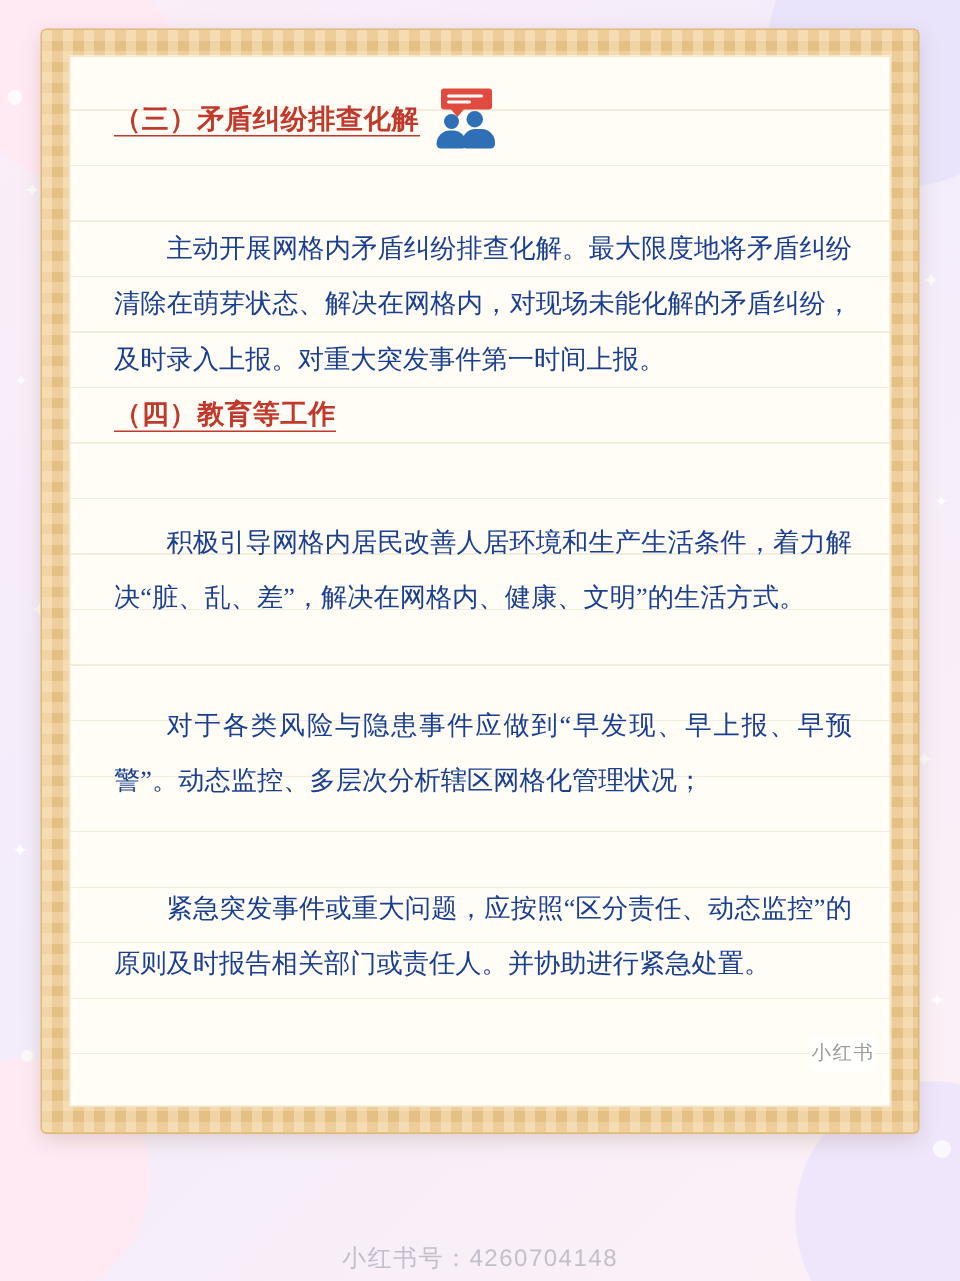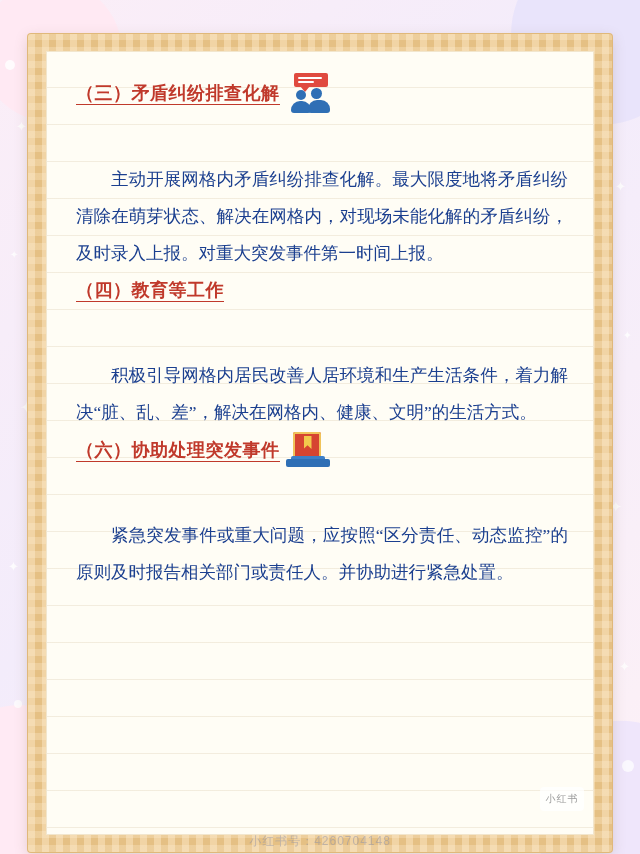--- a/index.html
+++ b/index.html
@@ -18,21 +18,21 @@
       radial-gradient(circle at 94% 4%, #e9e4fb 0 90px, transparent 91px),
       radial-gradient(circle at 3% 92%, #ffeaf4 0 80px, transparent 81px),
       radial-gradient(circle at 97% 95%, #efe6fb 0 90px, transparent 91px),
       linear-gradient(135deg,#fbeef7 0%,#f3ecfb 45%,#fdf1f6 100%);
   }
   .sparkle{position:absolute;color:#fff;opacity:.85;font-size:13px;line-height:1;}
   .dot{position:absolute;border-radius:50%;}
 
   
   #frame{
-    position:absolute;left:28px;top:34px;width:584px;height:818px;
+    position:absolute;left:28px;top:20px;width:584px;height:735px;
     background:#f0c98a;
     border-radius:3px;
     box-shadow:0 0 0 1px #e0b87a, 0 4px 14px rgba(120,90,60,.22);
     overflow:hidden;
   }
   #frame::before{
     content:"";position:absolute;inset:0;
     background:
       repeating-linear-gradient(90deg, rgba(255,255,255,.45) 0 7px, rgba(0,0,0,.045) 7px 14px),
       repeating-linear-gradient(0deg, rgba(255,255,255,.35) 0 7px, rgba(0,0,0,.035) 7px 14px);
@@ -81,26 +81,26 @@
   .icon-book{width:44px;height:38px;position:relative;display:inline-block;vertical-align:middle;}
   .icon-book .cover{position:absolute;left:7px;top:1px;width:28px;height:28px;background:#d64431;border-radius:2px;box-shadow:inset 0 0 0 2px #f0c35a;}
   .icon-book .mark{position:absolute;left:18px;top:5px;width:8px;height:13px;background:#f2c94c;clip-path:polygon(0 0,100% 0,100% 100%,50% 72%,0 100%);}
   .icon-book .base{position:absolute;left:0;top:28px;width:44px;height:8px;background:#2f6fb5;border-radius:2px;}
   .icon-book .base2{position:absolute;left:5px;top:25px;width:34px;height:5px;background:#3d7fc8;border-radius:2px;}
 
   
   #wm-right{
     position:absolute;right:10px;bottom:24px;
     width:44px;height:24px;border-radius:4px;background:rgba(255,255,255,.75);
-    color:#9b9b9b;font-size:10px;line-height:24px;text-align:center;
+    color:#9b9b9b;font-size:13px;line-height:24px;text-align:center;
     font-family:"Liberation Sans",sans-serif;letter-spacing:1px;
   }
   #wm-bottom{
     position:absolute;left:0;right:0;bottom:4px;text-align:center;
-    color:rgba(150,150,165,.55);font-size:12px;
+    color:rgba(150,150,165,.55);font-size:16px;
     font-family:"Liberation Sans",sans-serif;letter-spacing:1px;
   }
 </style>
 </head>
 <body>
 
 <div id="bg">
   <span class="sparkle" style="left:16px;top:120px;">✦</span>
   <span class="sparkle" style="left:10px;top:250px;font-size:10px;">✦</span>
   <span class="sparkle" style="left:20px;top:400px;font-size:16px;">✦</span>
@@ -134,29 +134,21 @@
         </span>
       </div>
       <div class="para"><span class="blue">主动开展网格内矛盾纠纷排查化解。最大限度地将矛盾纠纷清除在萌芽状态、解决在网格内，对现场未能化解的矛盾纠纷，及时录入上报。对重大突发事件第一时间上报。</span></div>
 
       <div class="headline-row">
         <span class="h"><span class="u">（四）教育等工作</span></span>
       </div>
 
       <div class="para"><span class="blue">积极引导网格内居民改善人居环境和生产生活条件，着力解决“脏、乱、差”，解决在网格内、健康、文明”的生活方式。</span></div>
 
-      <div class="headline-row">
-        <span class="h"><span class="u">（六）协助处理突发事件</span></span>
-        <span class="icon-book">
-          <span class="cover"></span>
-          <span class="mark"></span>
-          <span class="base2"></span>
-          <span class="base"></span>
-        </span>
-      </div>
+      <div class="para"><span class="blue">对于各类风险与隐患事件应做到“早发现、早上报、早预警”。动态监控、多层次分析辖区网格化管理状况；</span></div>
       <div class="para"><span class="blue">紧急突发事件或重大问题，应按照“区分责任、动态监控”的原则及时报告相关部门或责任人。并协助进行紧急处置。</span></div>
 
     </div>
 
     <div id="wm-right">小红书</div>
   </div>
 </div>
 
 <div id="wm-bottom">小红书号：4260704148</div>
 

